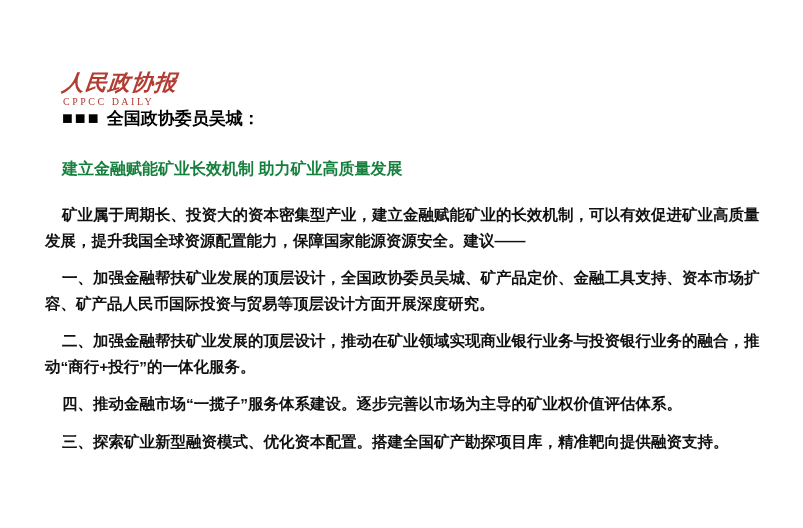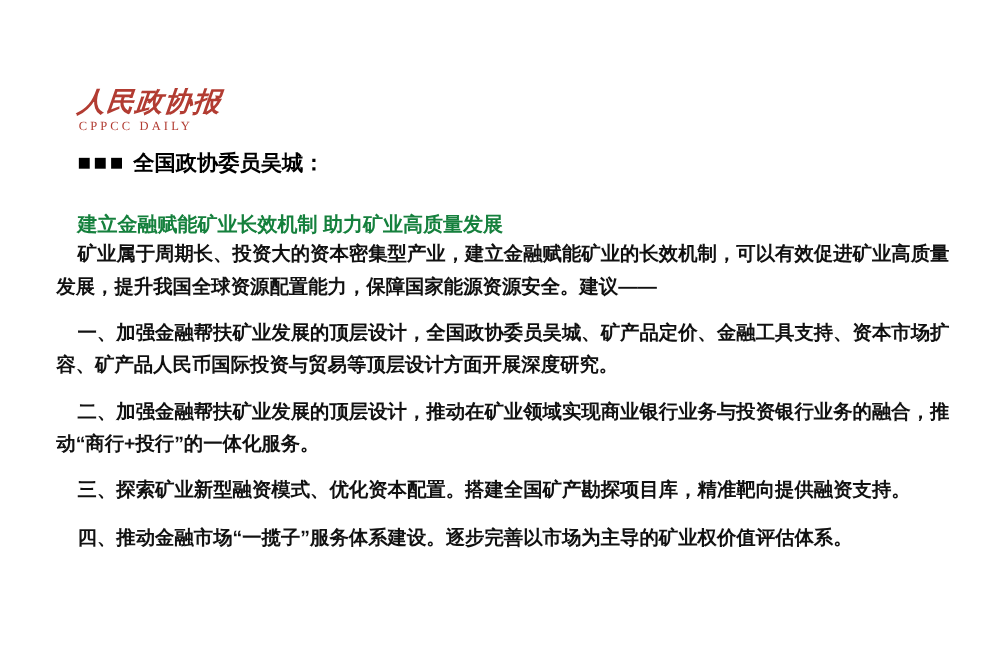--- a/index.html
+++ b/index.html
@@ -43,21 +43,21 @@
     margin: 2px 0 0 18px;
     color: #b23c32;
     font-family: "Liberation Serif", serif;
     font-size: 10px;
     line-height: 12px;
     font-weight: 400;
     letter-spacing: 2.5px;
   }
   
   .byline {
-    margin: 12px 0 0 17px;
+    margin: 0 0 0 17px;
     font-size: 17px;
     line-height: 20px;
     font-weight: 700;
     color: #000000;
   }
   .marker {
     font-size: 18px;
     letter-spacing: 2px;
     margin-right: 6px;
   }
@@ -72,20 +72,21 @@
   
   .para {
     margin: 0 0 12px 0;
     text-indent: 17px;
     font-size: 15.5px;
     line-height: 25.5px;
     font-weight: 700;
     color: #111111;
   }
   .para.first {
+    margin-top: 23px;
   }
 </style>
 </head>
 <body>
 
 <div class="page">
   <div class="content">
 
     <div class="masthead">
       <div class="logo-cn">人民政协报</div>
@@ -97,18 +98,18 @@
     </div>
 
     <div class="headline">建立金融赋能矿业长效机制 助力矿业高质量发展</div>
 
     <p class="para first">矿业属于周期长、投资大的资本密集型产业，建立金融赋能矿业的长效机制，可以有效促进矿业高质量发展，提升我国全球资源配置能力，保障国家能源资源安全。建议——</p>
 
     <p class="para">一、加强金融帮扶矿业发展的顶层设计，全国政协委员吴城、矿产品定价、金融工具支持、资本市场扩容、矿产品人民币国际投资与贸易等顶层设计方面开展深度研究。</p>
 
     <p class="para">二、加强金融帮扶矿业发展的顶层设计，推动在矿业领域实现商业银行业务与投资银行业务的融合，推动“商行+投行”的一体化服务。</p>
 
+    <p class="para">四、推动金融市场“一揽子”服务体系建设。逐步完善以市场为主导的矿业权价值评估体系。</p>
+
     <p class="para">三、探索矿业新型融资模式、优化资本配置。搭建全国矿产勘探项目库，精准靶向提供融资支持。</p>
-
-    <p class="para">四、推动金融市场“一揽子”服务体系建设。逐步完善以市场为主导的矿业权价值评估体系。</p>
 
   </div>
 </div>
 
 </body></html>

